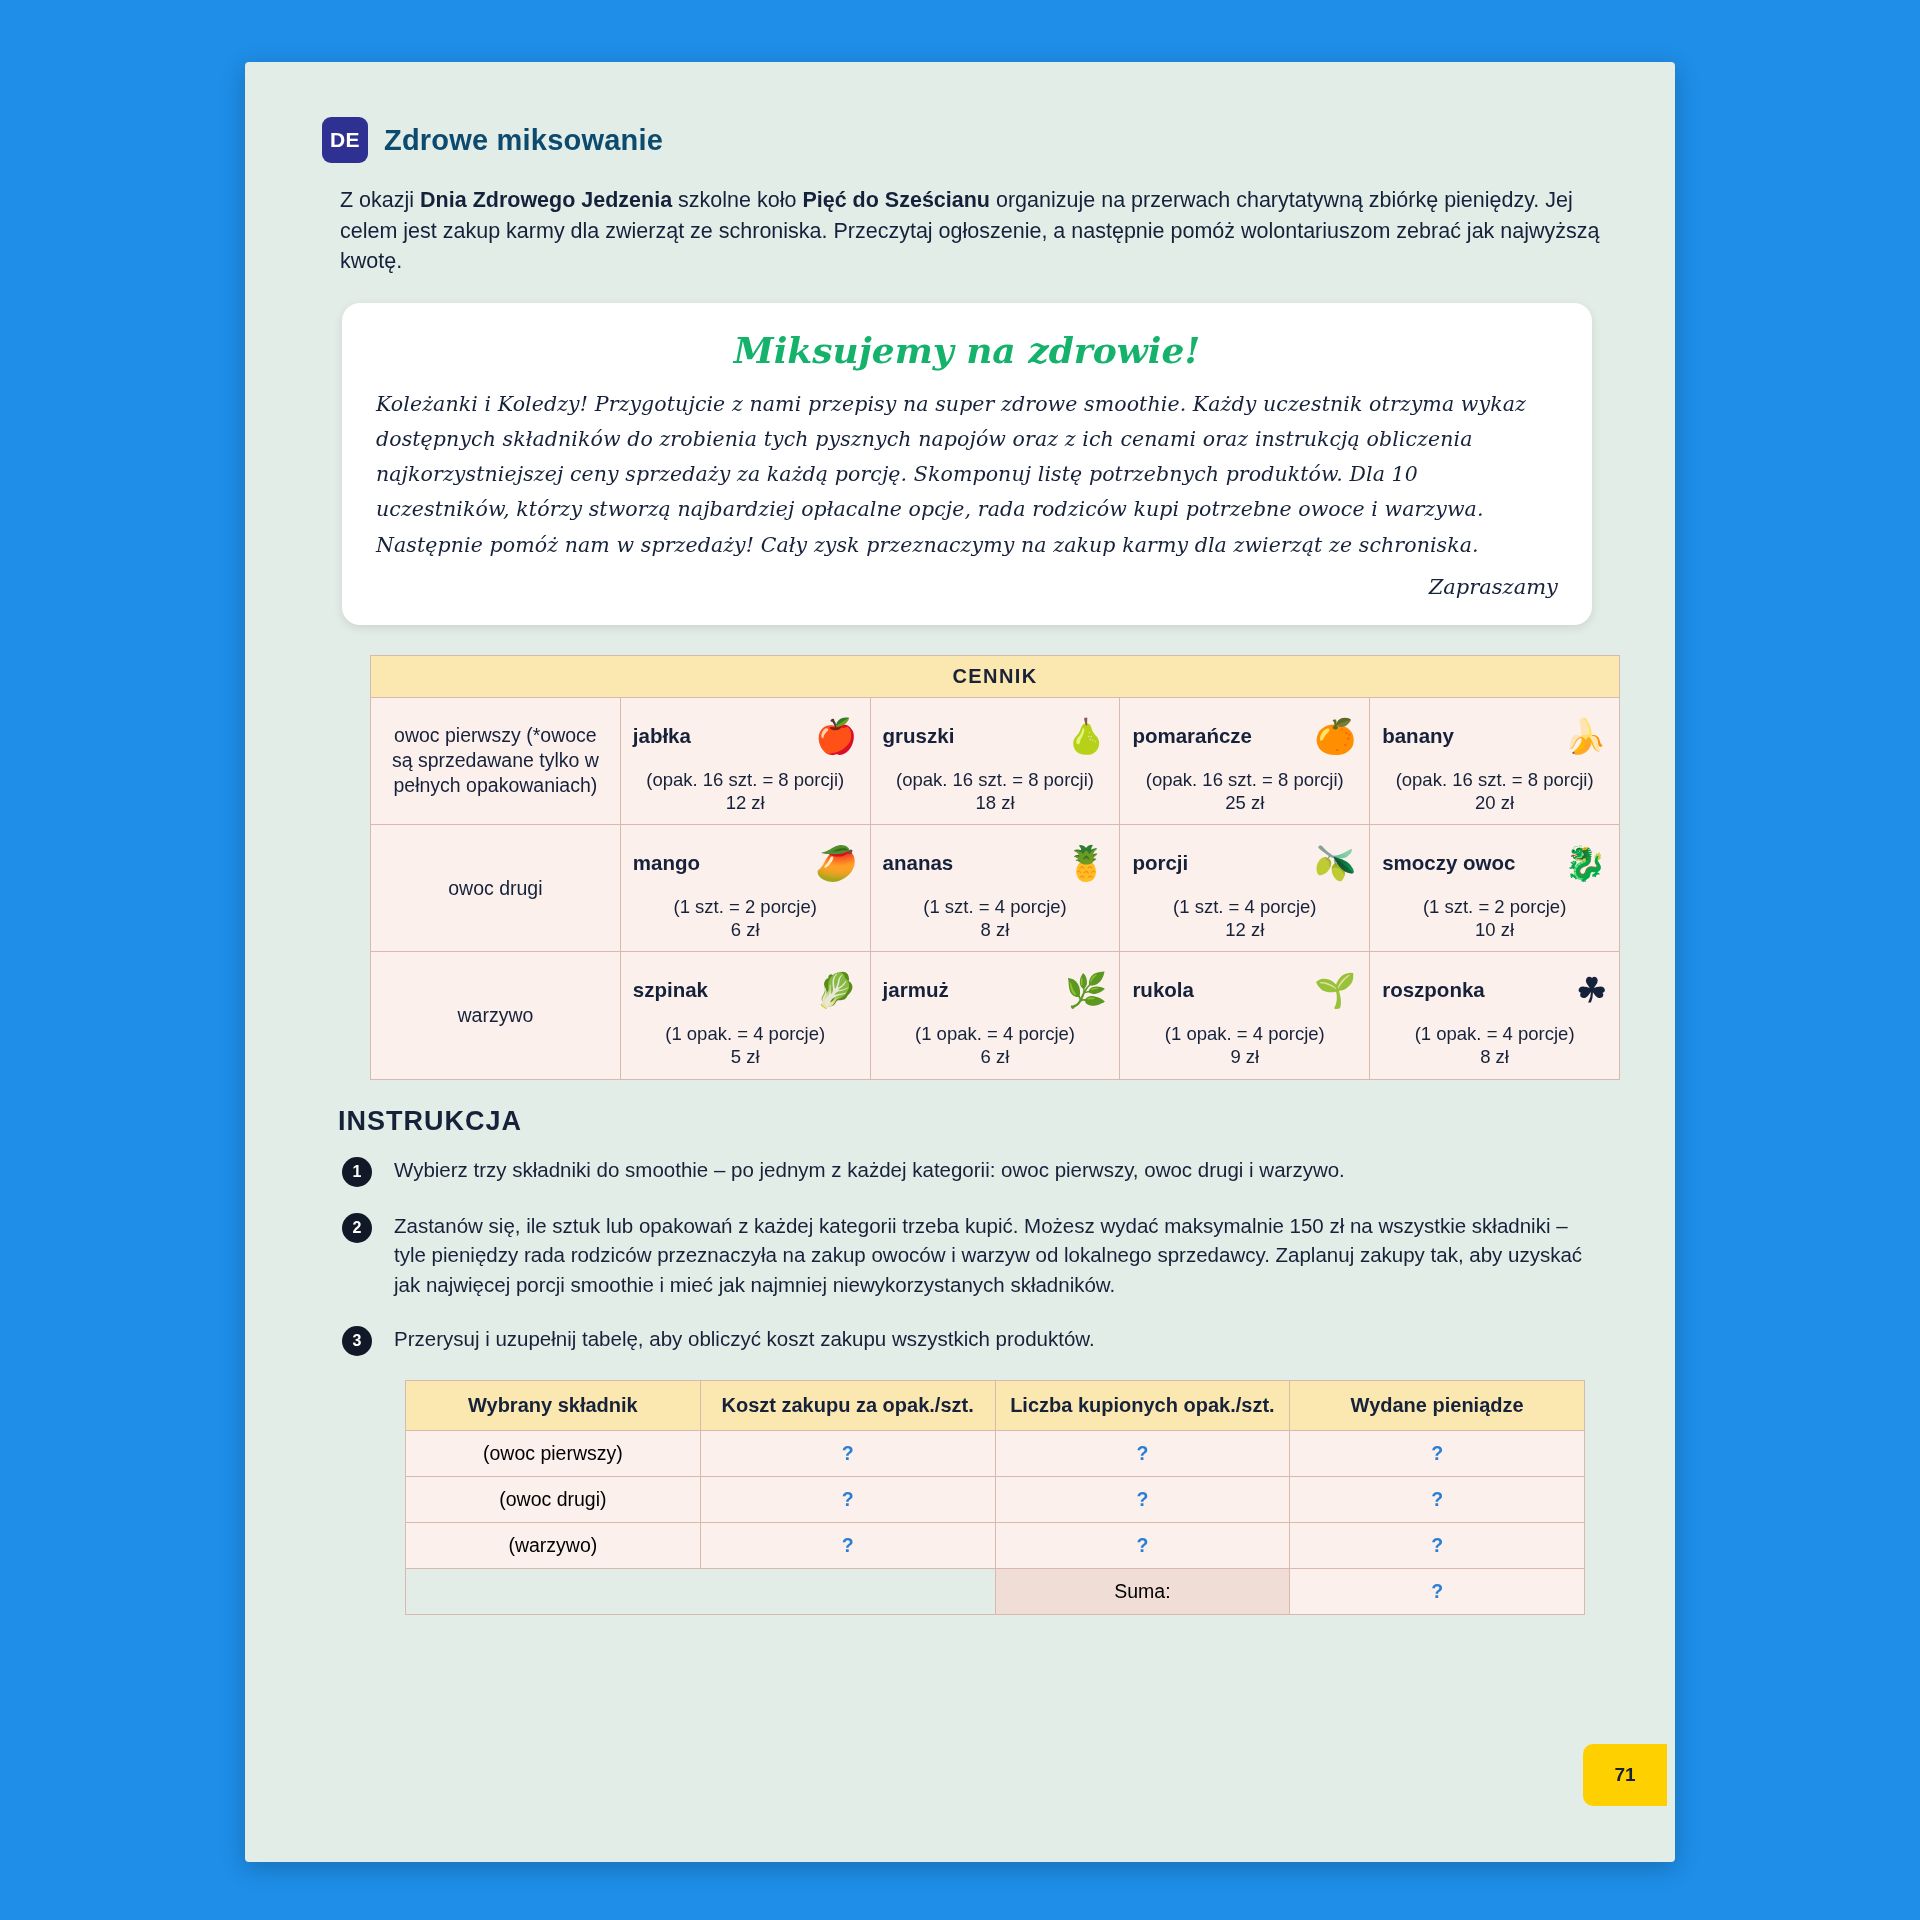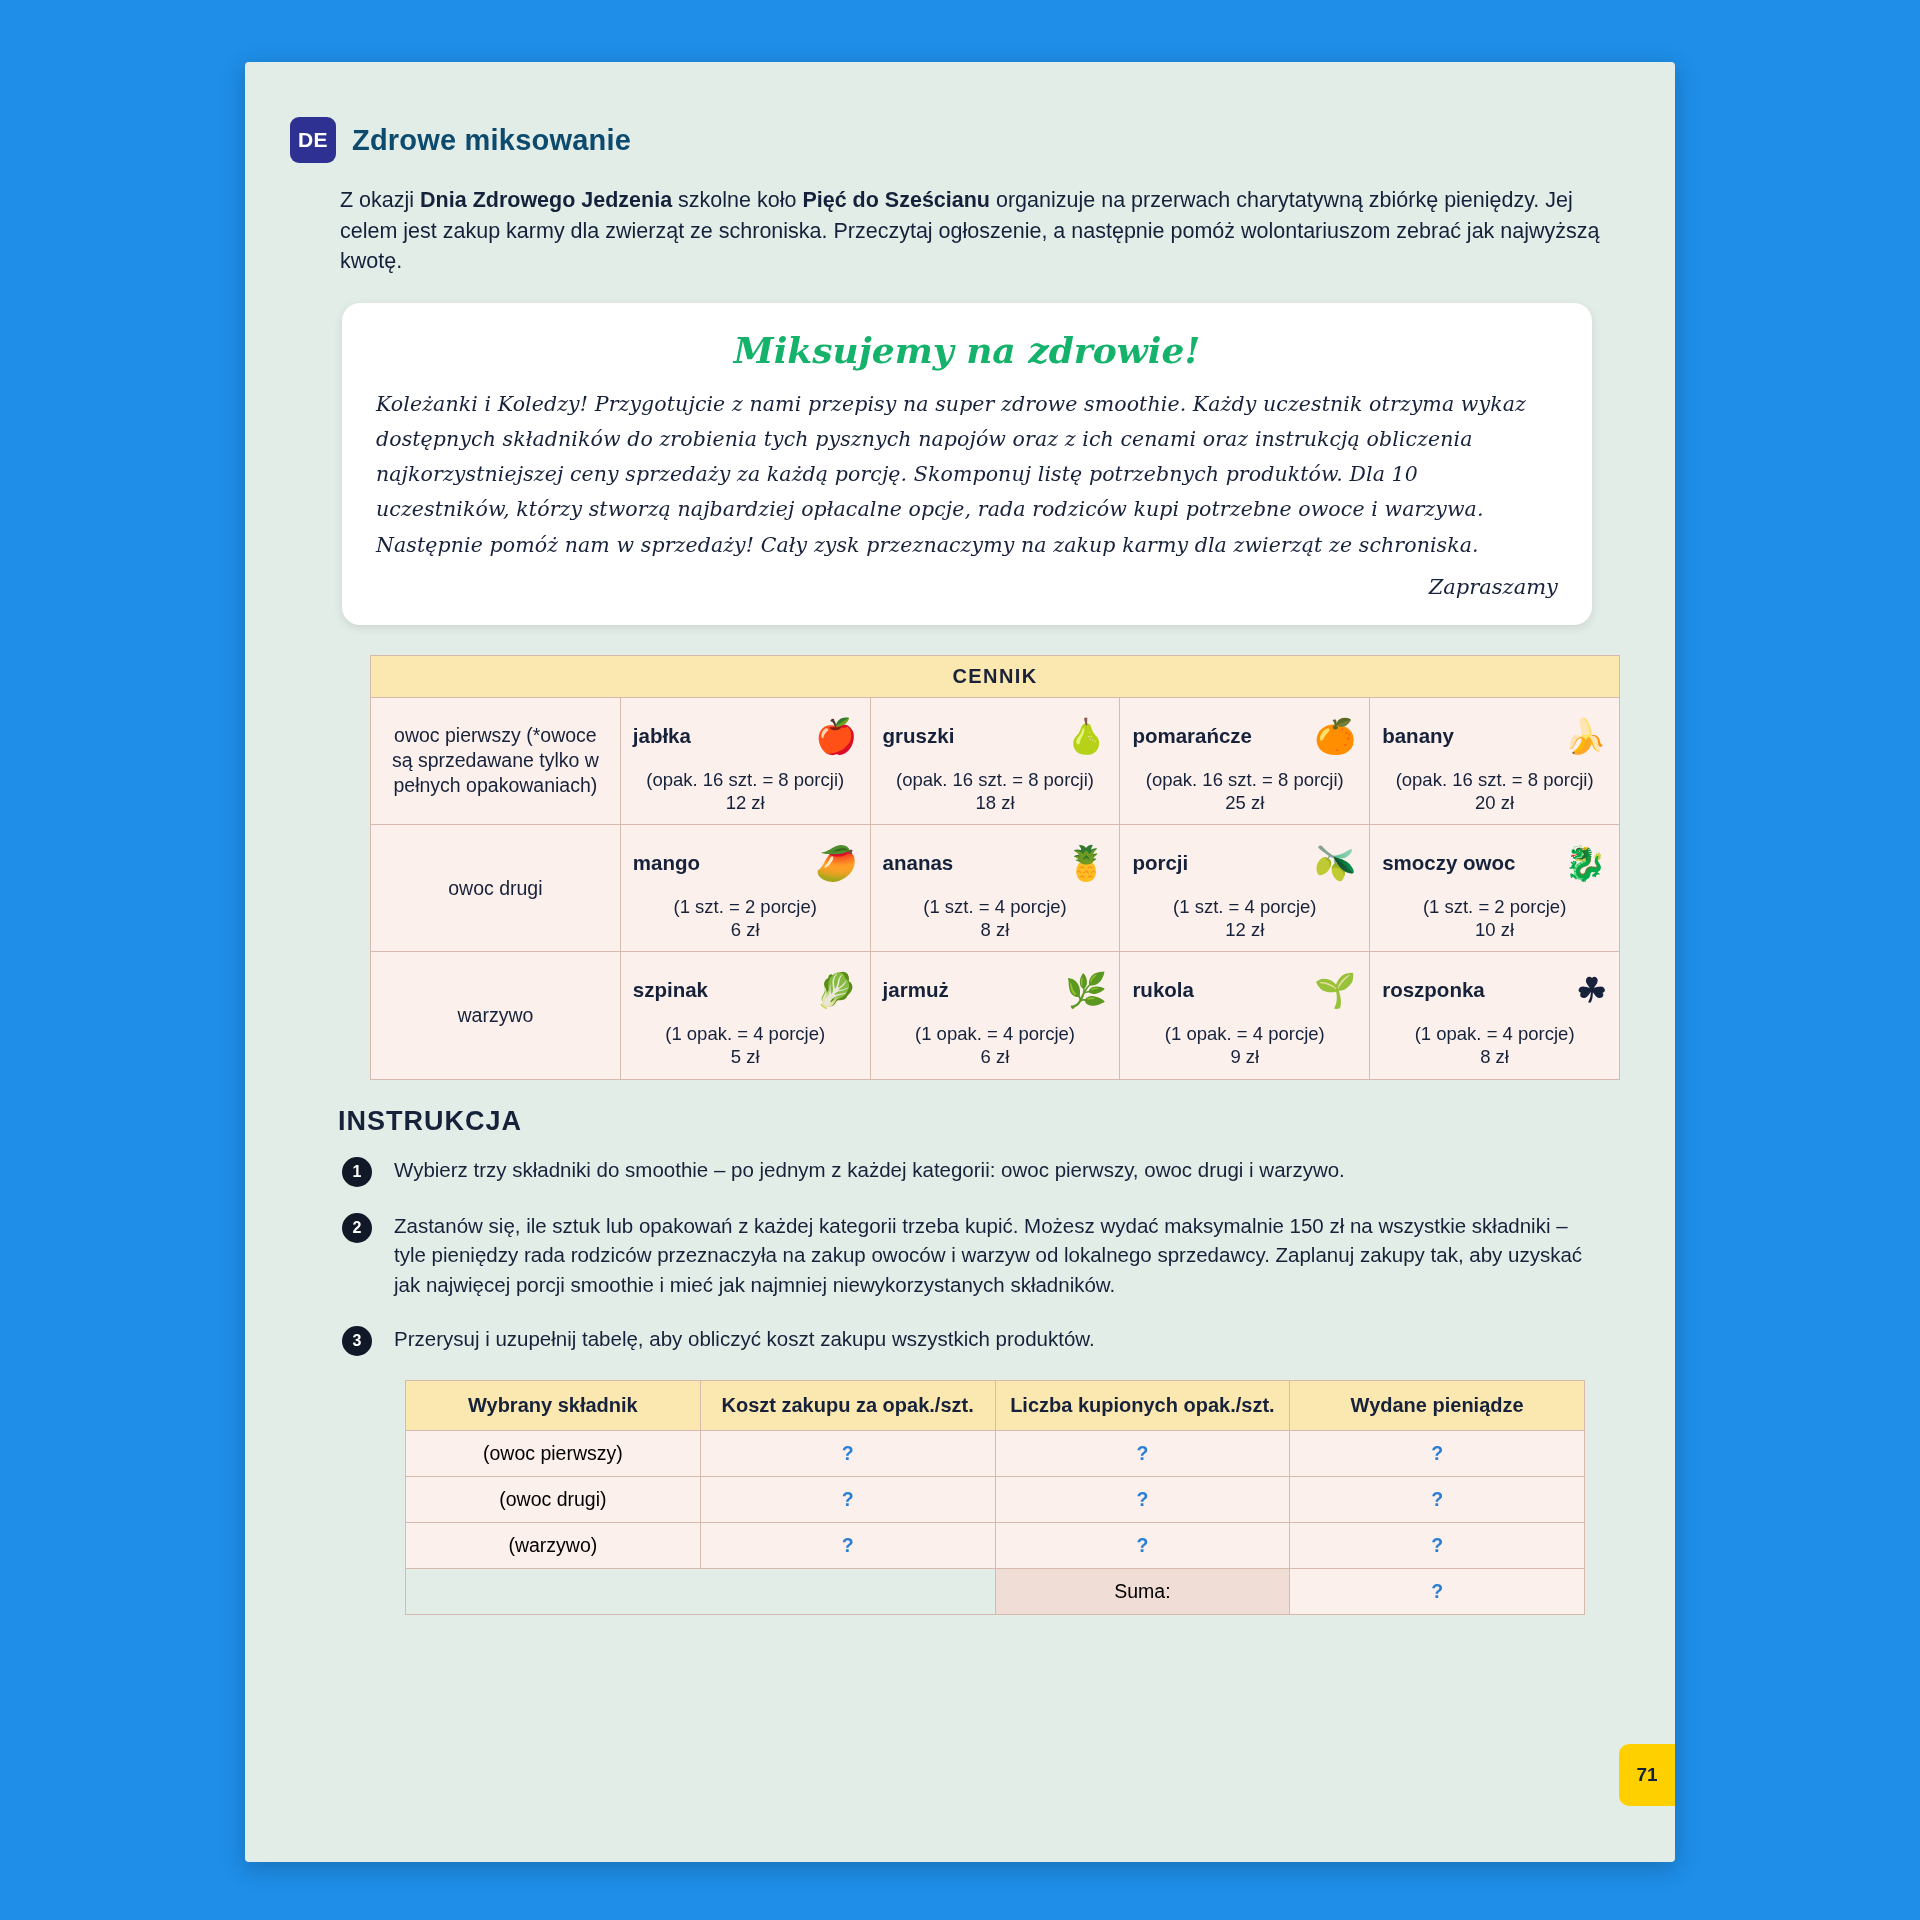--- a/index.html
+++ b/index.html
@@ -18,21 +18,21 @@
     box-shadow:0 6px 24px rgba(0,0,0,.22);
     overflow:hidden;
   }
   .inner{
     position:absolute;
     left:45px;top:55px;
     width:1340px;
   }
 
   
-  .hdr{display:flex;align-items:center;gap:16px;margin-bottom:22px;}
+  .hdr{display:flex;align-items:center;gap:16px;margin-bottom:22px;margin-left:32px;}
   .badge{
     width:46px;height:46px;border-radius:9px;
     background:#2e3191;color:#fff;
     display:flex;align-items:center;justify-content:center;
     font-weight:bold;font-size:21px;letter-spacing:.5px;
   }
   .hdr h1{
     margin:0;font-size:29px;color:#0c4a6e;
     font-weight:bold;letter-spacing:.2px;
   }
@@ -162,22 +162,22 @@
     padding:11px 6px;
     color:#000000;
   }
   .anstable td.q{color:#2a7fd4;font-weight:bold;}
   .anstable td.blank{background:transparent;border:none;}
   .anstable td.sum{background:#f0ddd6;font-size:19.5px;}
 
   
   .pagenum{
     position:absolute;
-    right:0;bottom:56px;
-    width:56px;height:62px;
+    right:8px;bottom:56px;
+    width:84px;height:62px;
     background:#ffd000;
     border-radius:10px 0 0 10px;
     display:flex;align-items:center;justify-content:center;
     font-size:19px;font-weight:bold;color:#16213a;
   }
 </style>
 </head>
 <body>
 
 <div class="page">

